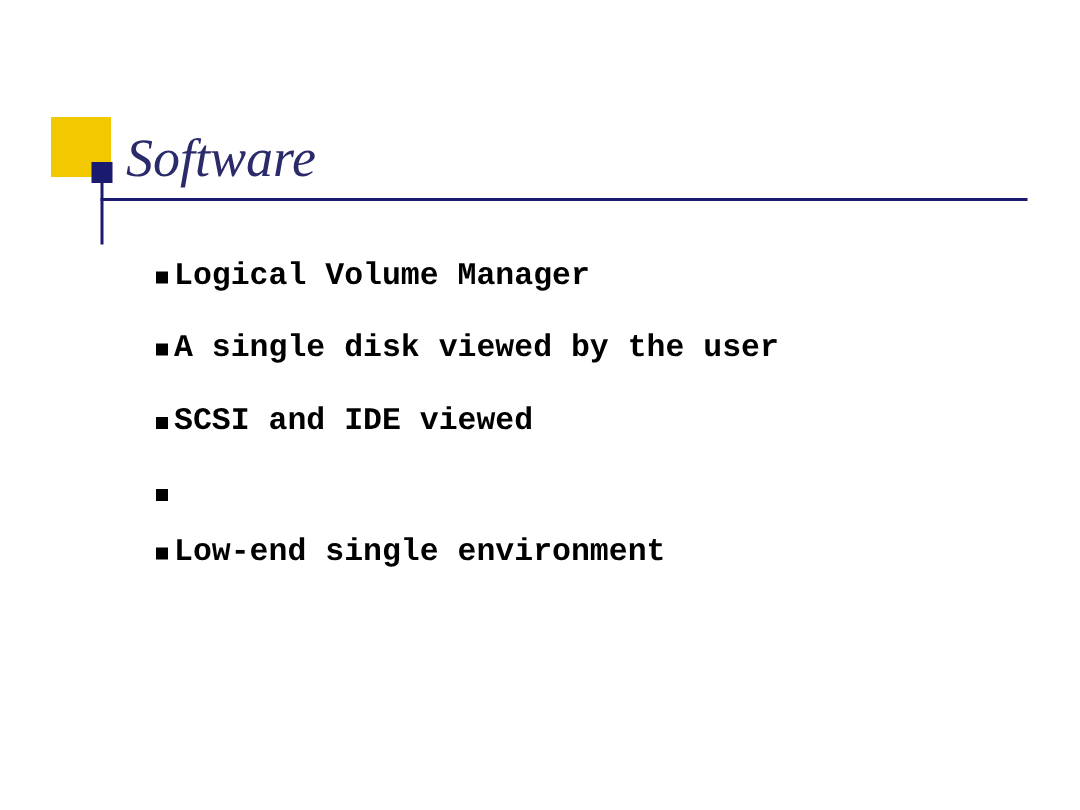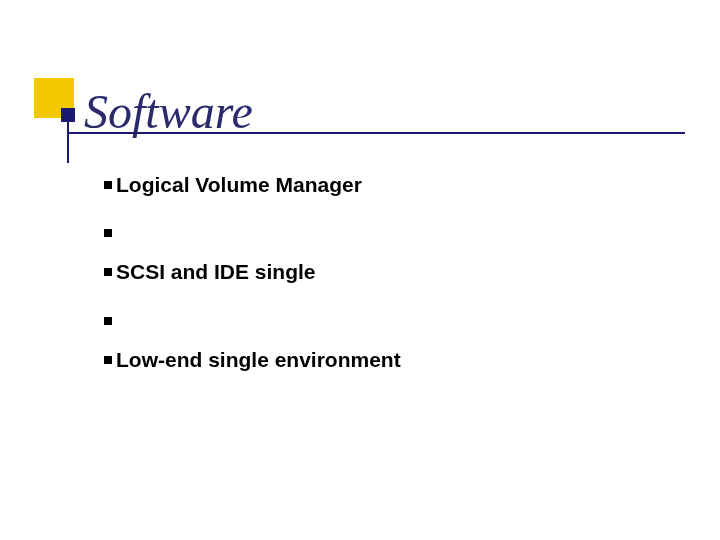--- a/index.html
+++ b/index.html
@@ -41,21 +41,21 @@
       top: 30px;
       width: 2px;
       height: 55px;
       background: #1a1a6e;
     }
     .title {
       position: absolute;
       left: 84px;
       top: 84px;
       font-family: "Times New Roman", Times, serif;
-      font-size: 48px;
+      font-size: 36px;
       font-style: italic;
       color: #2b2b6b;
       font-weight: 400;
     }
     .underline {
       position: absolute;
       left: 67px;
       top: 132px;
       width: 618px;
       height: 2px;
@@ -80,20 +80,21 @@
       display: inline-block;
       width: 8px;
       height: 8px;
       background: #000;
       margin-right: 4px;
       margin-top: 9px;
       flex-shrink: 0;
     }
     .bullet-text {
       display: inline-block;
+      font-family: Liberation Mono, monospace;
     }
   </style>
 </head>
 <body>
 
 <div class="header-graphic">
   <div class="yellow-box"></div>
   <div class="navy-square"></div>
   <div class="vertical-bar"></div>
 </div>
@@ -101,24 +102,25 @@
 <div class="title">Software</div>
 <div class="underline"></div>
 
 <div class="bullets">
   <div class="bullet-item">
     <span class="bullet-marker"></span>
     <span class="bullet-text">Logical Volume Manager</span>
   </div>
   <div class="bullet-item">
     <span class="bullet-marker"></span>
+    <span class="bullet-text">A single disk viewed by the user</span>
   </div>
   <div class="bullet-item">
     <span class="bullet-marker"></span>
-    <span class="bullet-text">SCSI and IDE single</span>
+    <span class="bullet-text">SCSI and IDE viewed</span>
   </div>
   <div class="bullet-item">
     <span class="bullet-marker"></span>
   </div>
   <div class="bullet-item">
     <span class="bullet-marker"></span>
     <span class="bullet-text">Low-end single environment</span>
   </div>
 </div>
 

